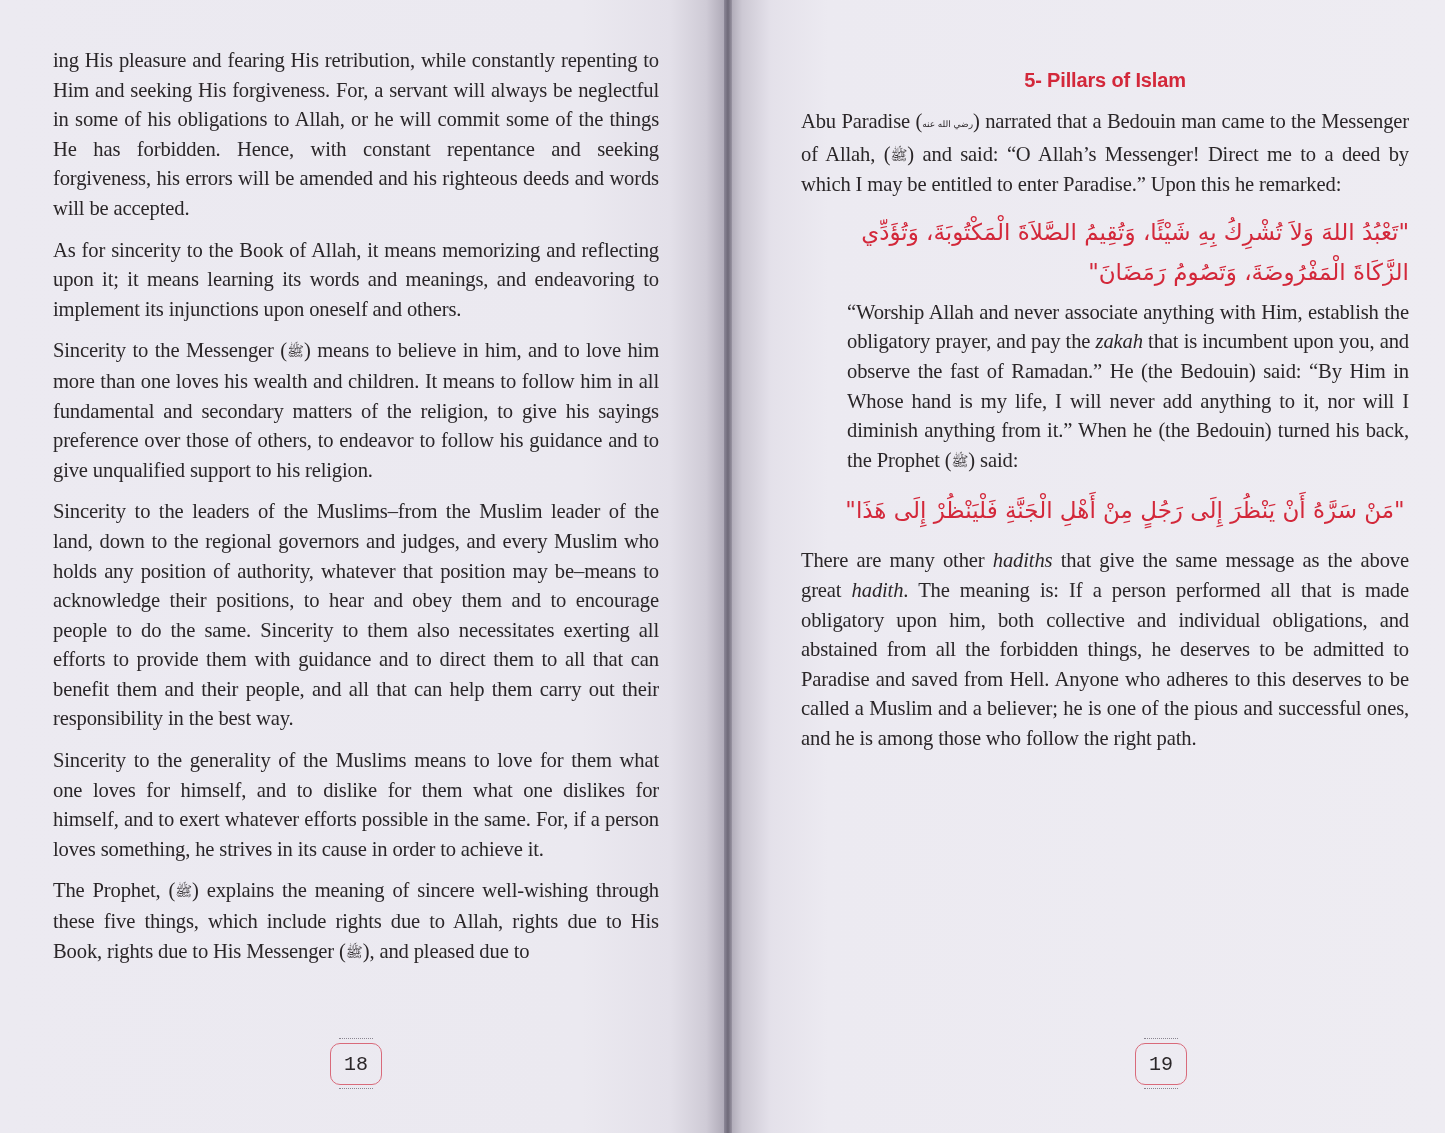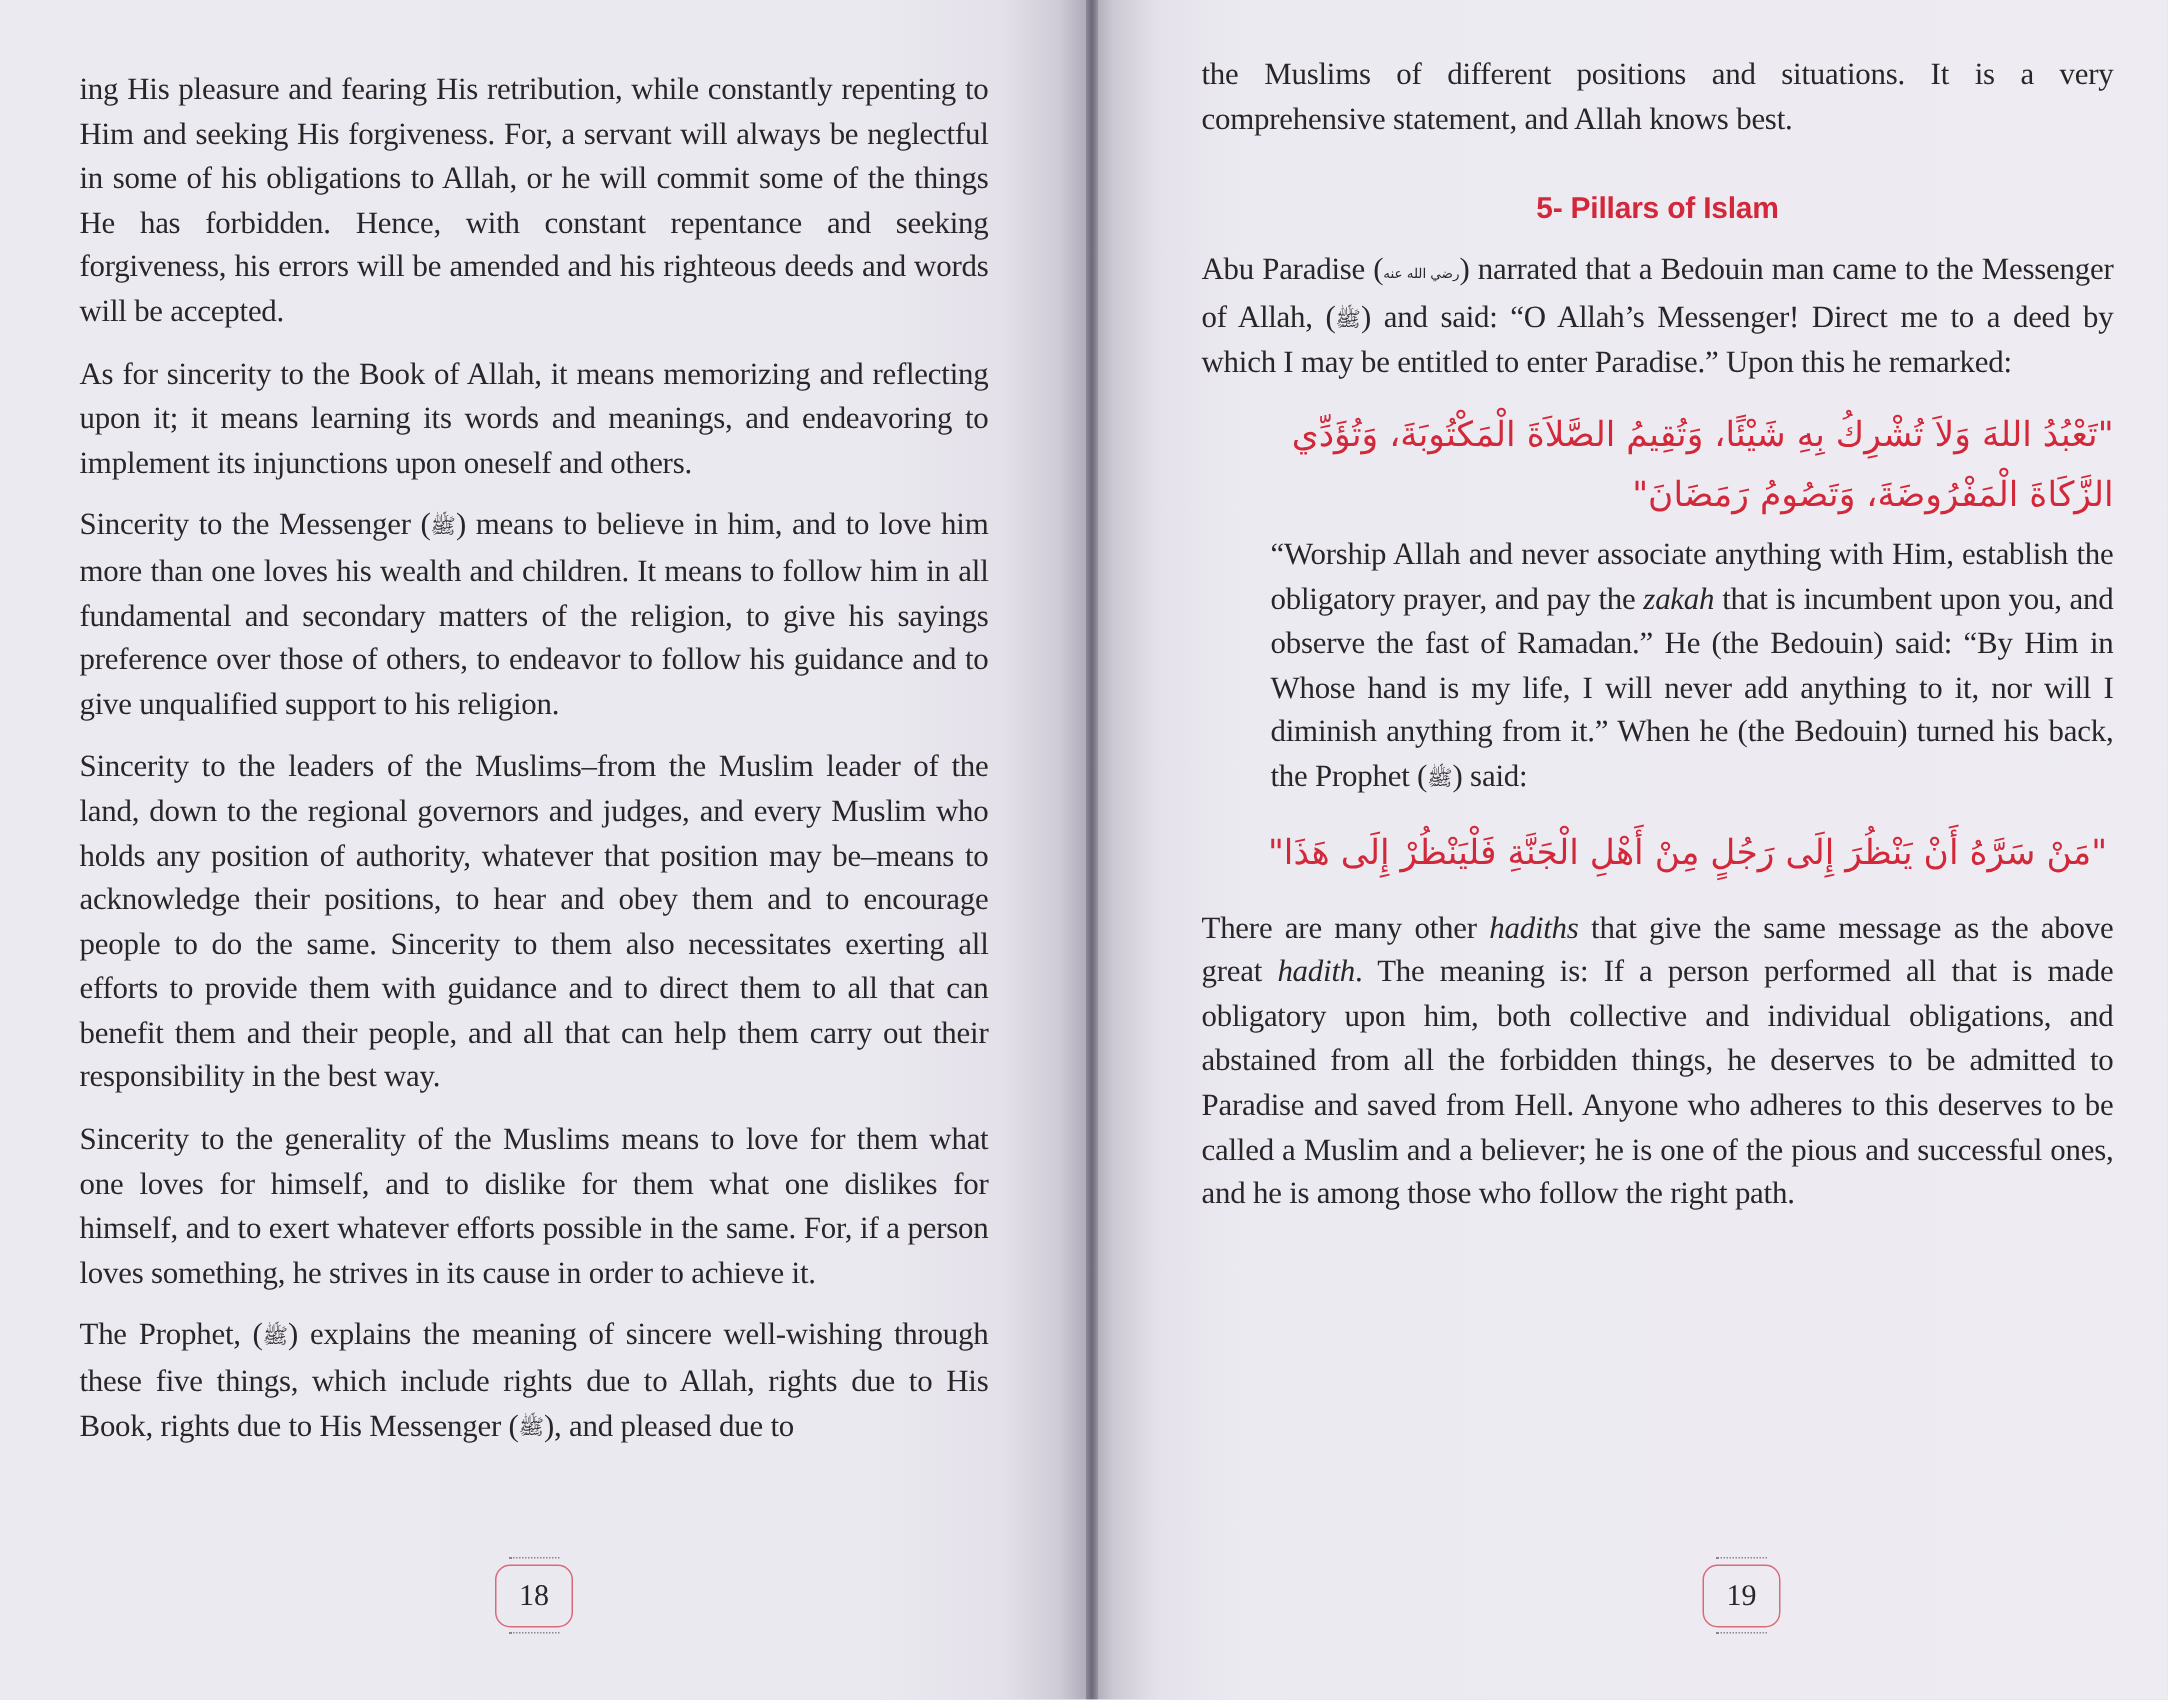--- a/index.html
+++ b/index.html
@@ -73,20 +73,21 @@
     top: 1043px;
     width: 52px;
     height: 42px;
     border: 1.5px solid #d96a7a;
     border-radius: 10px;
     display: flex;
     align-items: center;
     justify-content: center;
     font-size: 20px;
     color: #2a2628;
+    font-family: Liberation Mono, monospace;
   }
   .page-number::before, .page-number::after {
     content: "";
     position: absolute;
     left: 8px;
     width: 34px;
     height: 5px;
     border-top: 1.5px dotted #8a8590;
   }
   .page-number::before { top: -6px; }
@@ -105,21 +106,20 @@
 <div class="text-block left-text">
   <p class="para">ing His pleasure and fearing His retribution, while constantly repenting to Him and seeking His forgiveness. For, a servant will always be neglectful in some of his obligations to Allah, or he will commit some of the things He has forbidden. Hence, with constant repentance and seeking forgiveness, his errors will be amended and his righteous deeds and words will be accepted.</p>
   <p class="para">As for sincerity to the Book of Allah, it means memorizing and reflecting upon it; it means learning its words and meanings, and endeavoring to implement its injunctions upon oneself and others.</p>
   <p class="para"><span>Sincerity to the Messenger (</span><span class="hon">ﷺ</span><span>) means to believe in him, and to love him more than one loves his wealth and children. It means to follow him in all fundamental and secondary matters of the religion, to give his sayings preference over those of others, to endeavor to follow his guidance and to give unqualified support to his religion.</span></p>
   <p class="para">Sincerity to the leaders of the Muslims–from the Muslim leader of the land, down to the regional governors and judges, and every Muslim who holds any position of authority, whatever that position may be–means to acknowledge their positions, to hear and obey them and to encourage people to do the same. Sincerity to them also necessitates exerting all efforts to provide them with guidance and to direct them to all that can benefit them and their people, and all that can help them carry out their responsibility in the best way.</p>
   <p class="para">Sincerity to the generality of the Muslims means to love for them what one loves for himself, and to dislike for them what one dislikes for himself, and to exert whatever efforts possible in the same. For, if a person loves something, he strives in its cause in order to achieve it.</p>
   <p class="para"><span>The Prophet, (</span><span class="hon">ﷺ</span><span>) explains the meaning of sincere well-wishing through these five things, which include rights due to Allah, rights due to His Book, rights due to His Messenger (</span><span class="hon">ﷺ</span><span>), and pleased due to</span></p>
 </div>
 
 <div class="text-block right-text">
-  <p class="para">the Muslims of different positions and situations. It is a very comprehensive statement, and Allah knows best.</p>
   <h2 class="heading">5- Pillars of Islam</h2>
   <p class="para"><span>Abu Paradise (</span><span class="hon" style="font-size:9px;">رضي الله عنه</span><span>) narrated that a Bedouin man came to the Messenger of Allah, (</span><span class="hon">ﷺ</span><span>) and said: “O Allah’s Messenger! Direct me to a deed by which I may be entitled to enter Paradise.” Upon this he remarked:</span></p>
   <p class="arabic">"تَعْبُدُ اللهَ وَلاَ تُشْرِكُ بِهِ شَيْئًا، وَتُقِيمُ الصَّلاَةَ الْمَكْتُوبَةَ، وَتُؤَدِّي الزَّكَاةَ الْمَفْرُوضَةَ، وَتَصُومُ رَمَضَانَ"</p>
   <p class="para indent"><span>“Worship Allah and never associate anything with Him, establish the obligatory prayer, and pay the </span><em>zakah</em><span> that is incumbent upon you, and observe the fast of Ramadan.” He (the Bedouin) said: “By Him in Whose hand is my life, I will never add anything to it, nor will I diminish anything from it.” When he (the Bedouin) turned his back, the Prophet (</span><span class="hon">ﷺ</span><span>) said:</span></p>
   <p class="arabic single">"مَنْ سَرَّهُ أَنْ يَنْظُرَ إِلَى رَجُلٍ مِنْ أَهْلِ الْجَنَّةِ فَلْيَنْظُرْ إِلَى هَذَا"</p>
   <p class="para" style="margin-top:16px;"><span>There are many other </span><em>hadiths</em><span> that give the same message as the above great </span><em>hadith</em><span>. The meaning is: If a person performed all that is made obligatory upon him, both collective and individual obligations, and abstained from all the forbidden things, he deserves to be admitted to Paradise and saved from Hell. Anyone who adheres to this deserves to be called a Muslim and a believer; he is one of the pious and successful ones, and he is among those who follow the right path.</span></p>
 </div>
 
 <div class="page-number pn-left">18</div>
 <div class="page-number pn-right">19</div>

